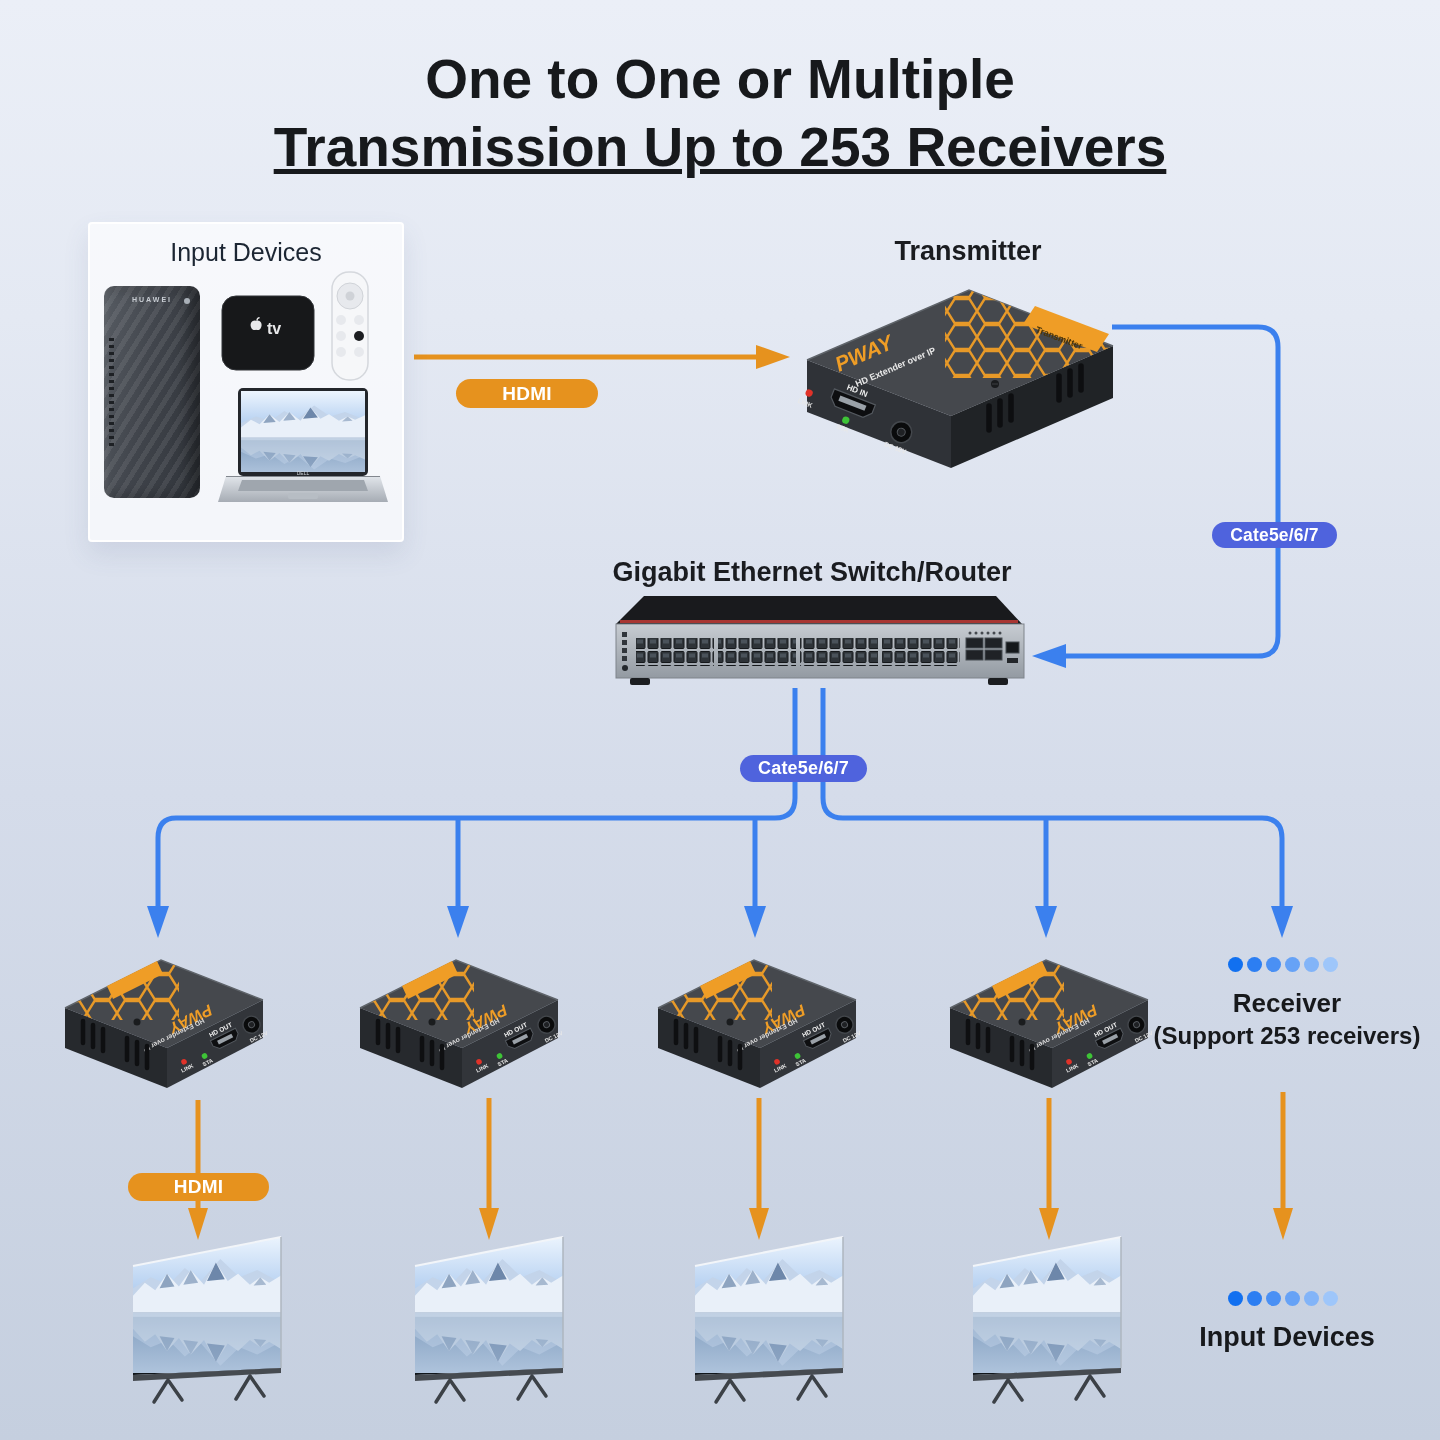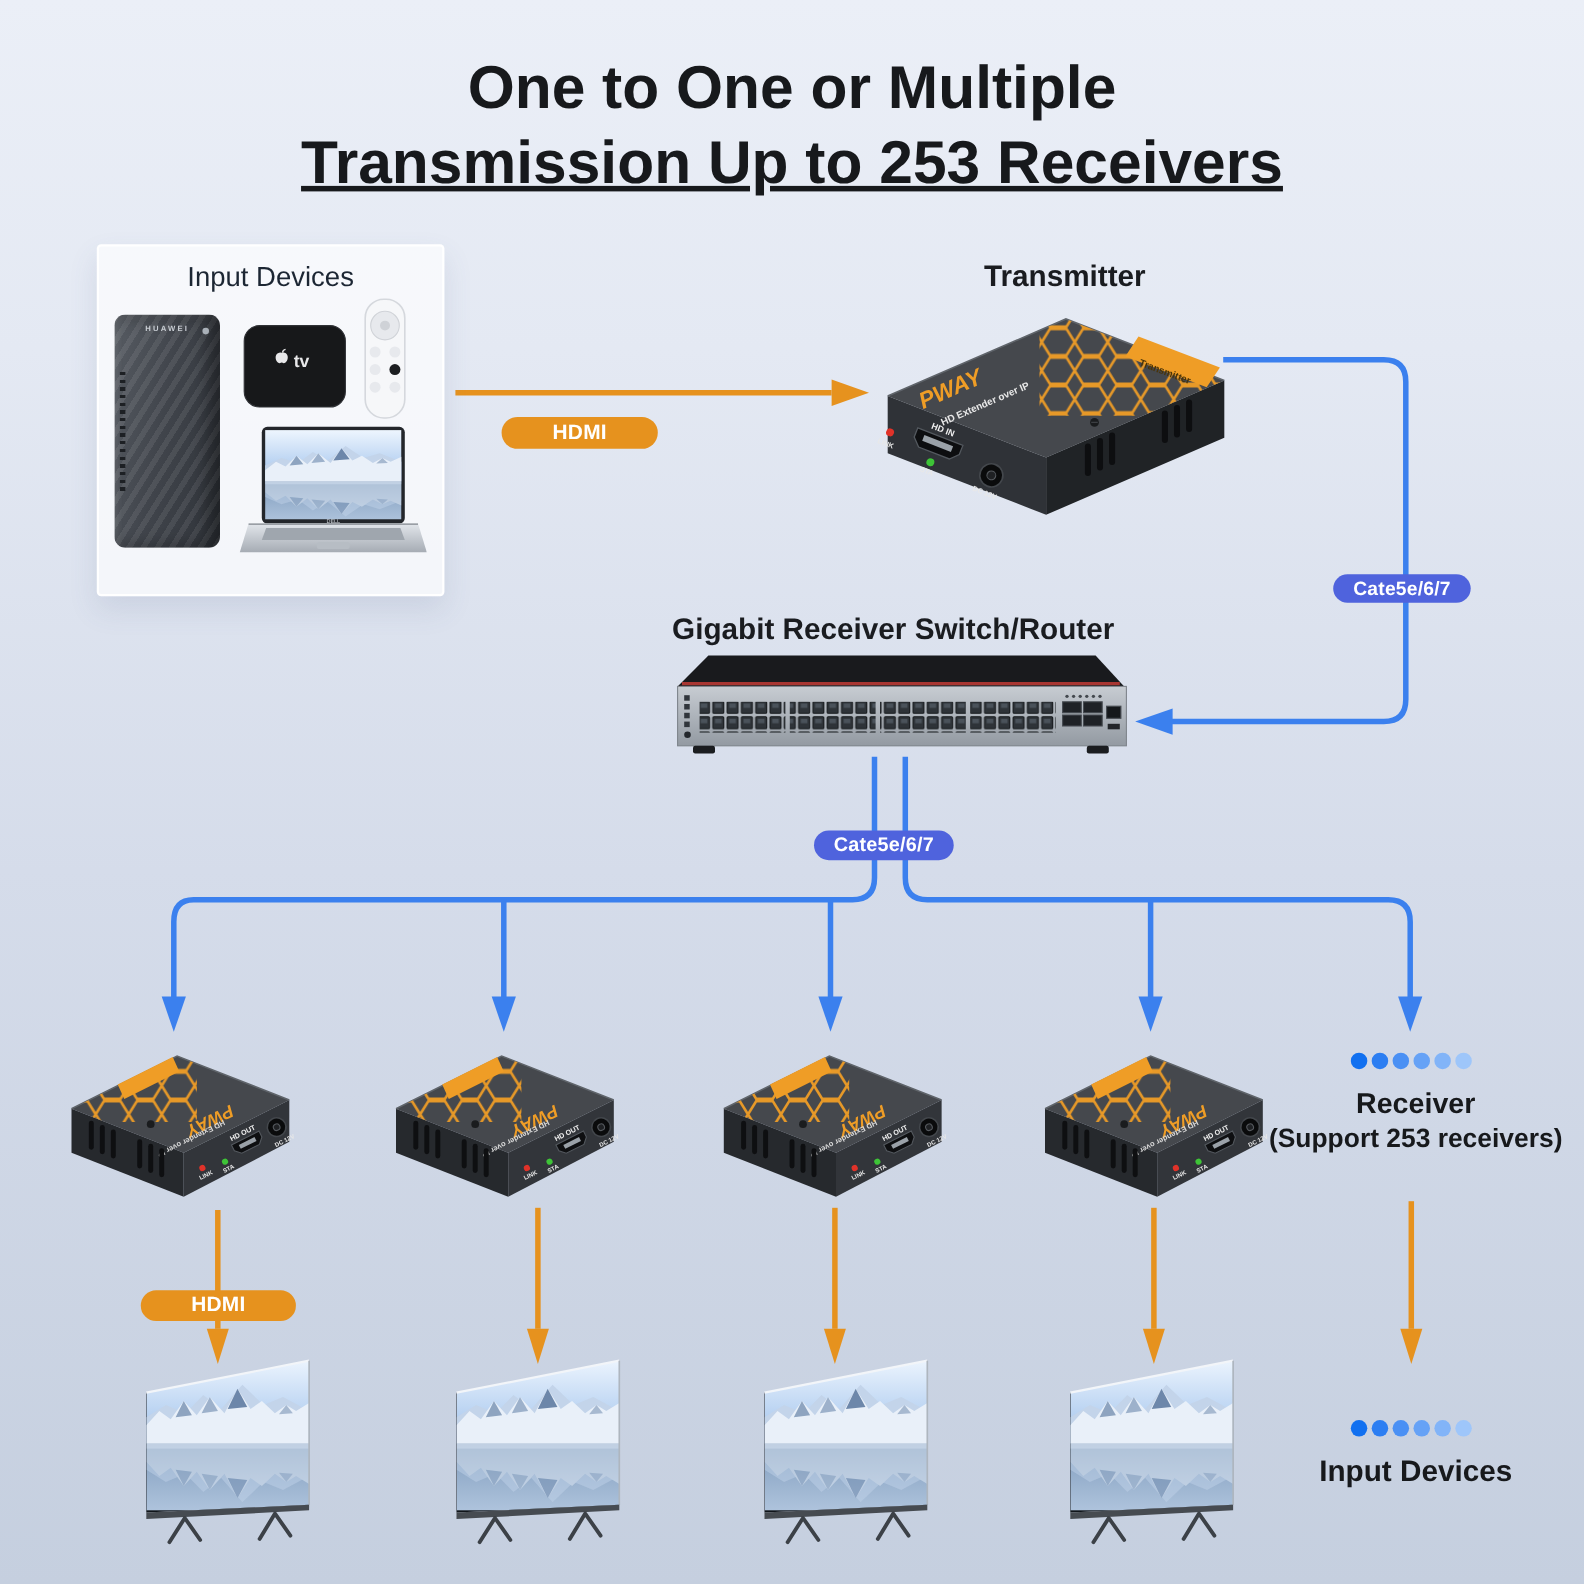--- a/index.html
+++ b/index.html
@@ -255,21 +255,21 @@
         <line x1="203" y1="129" x2="203" y2="153"></line>
         <line x1="214" y1="124" x2="214" y2="148"></line>
       <line x1="262" y1="104" x2="262" y2="128"></line>
         <line x1="273" y1="99" x2="273" y2="123"></line>
         <line x1="284" y1="94" x2="284" y2="118"></line>
     </g>
   </svg>
 
   <div class="pill blue" style="left:1212px;top:486px;width:125px;height:26px;font-size:17.5px">Cate5e/6/7</div>
 
-  <div class="caption" style="left:512px;top:557px;width:600px">Gigabit Receiver Switch/Router</div>
+  <div class="caption" style="left:512px;top:557px;width:600px">Gigabit Ethernet Switch/Router</div>
   <svg class="abs" style="left:608px;top:594px" width="424" height="96" viewBox="0 0 424 96">
     <polygon points="36,2 388,2 414,30 8,30" fill="#191A1D"></polygon>
     <line x1="12" y1="27.5" x2="410" y2="27.5" stroke="#A83632" stroke-width="3"></line>
     <rect x="8" y="30" width="408" height="54" fill="url(#swbody)" stroke="#7E848B" stroke-width="1"></rect>
     <g fill="#30353B">
       <rect x="14" y="38" width="5" height="5"></rect>
         <rect x="14" y="46" width="5" height="5"></rect>
       <rect x="14" y="54" width="5" height="5"></rect>
         <rect x="14" y="62" width="5" height="5"></rect>
     </g>

